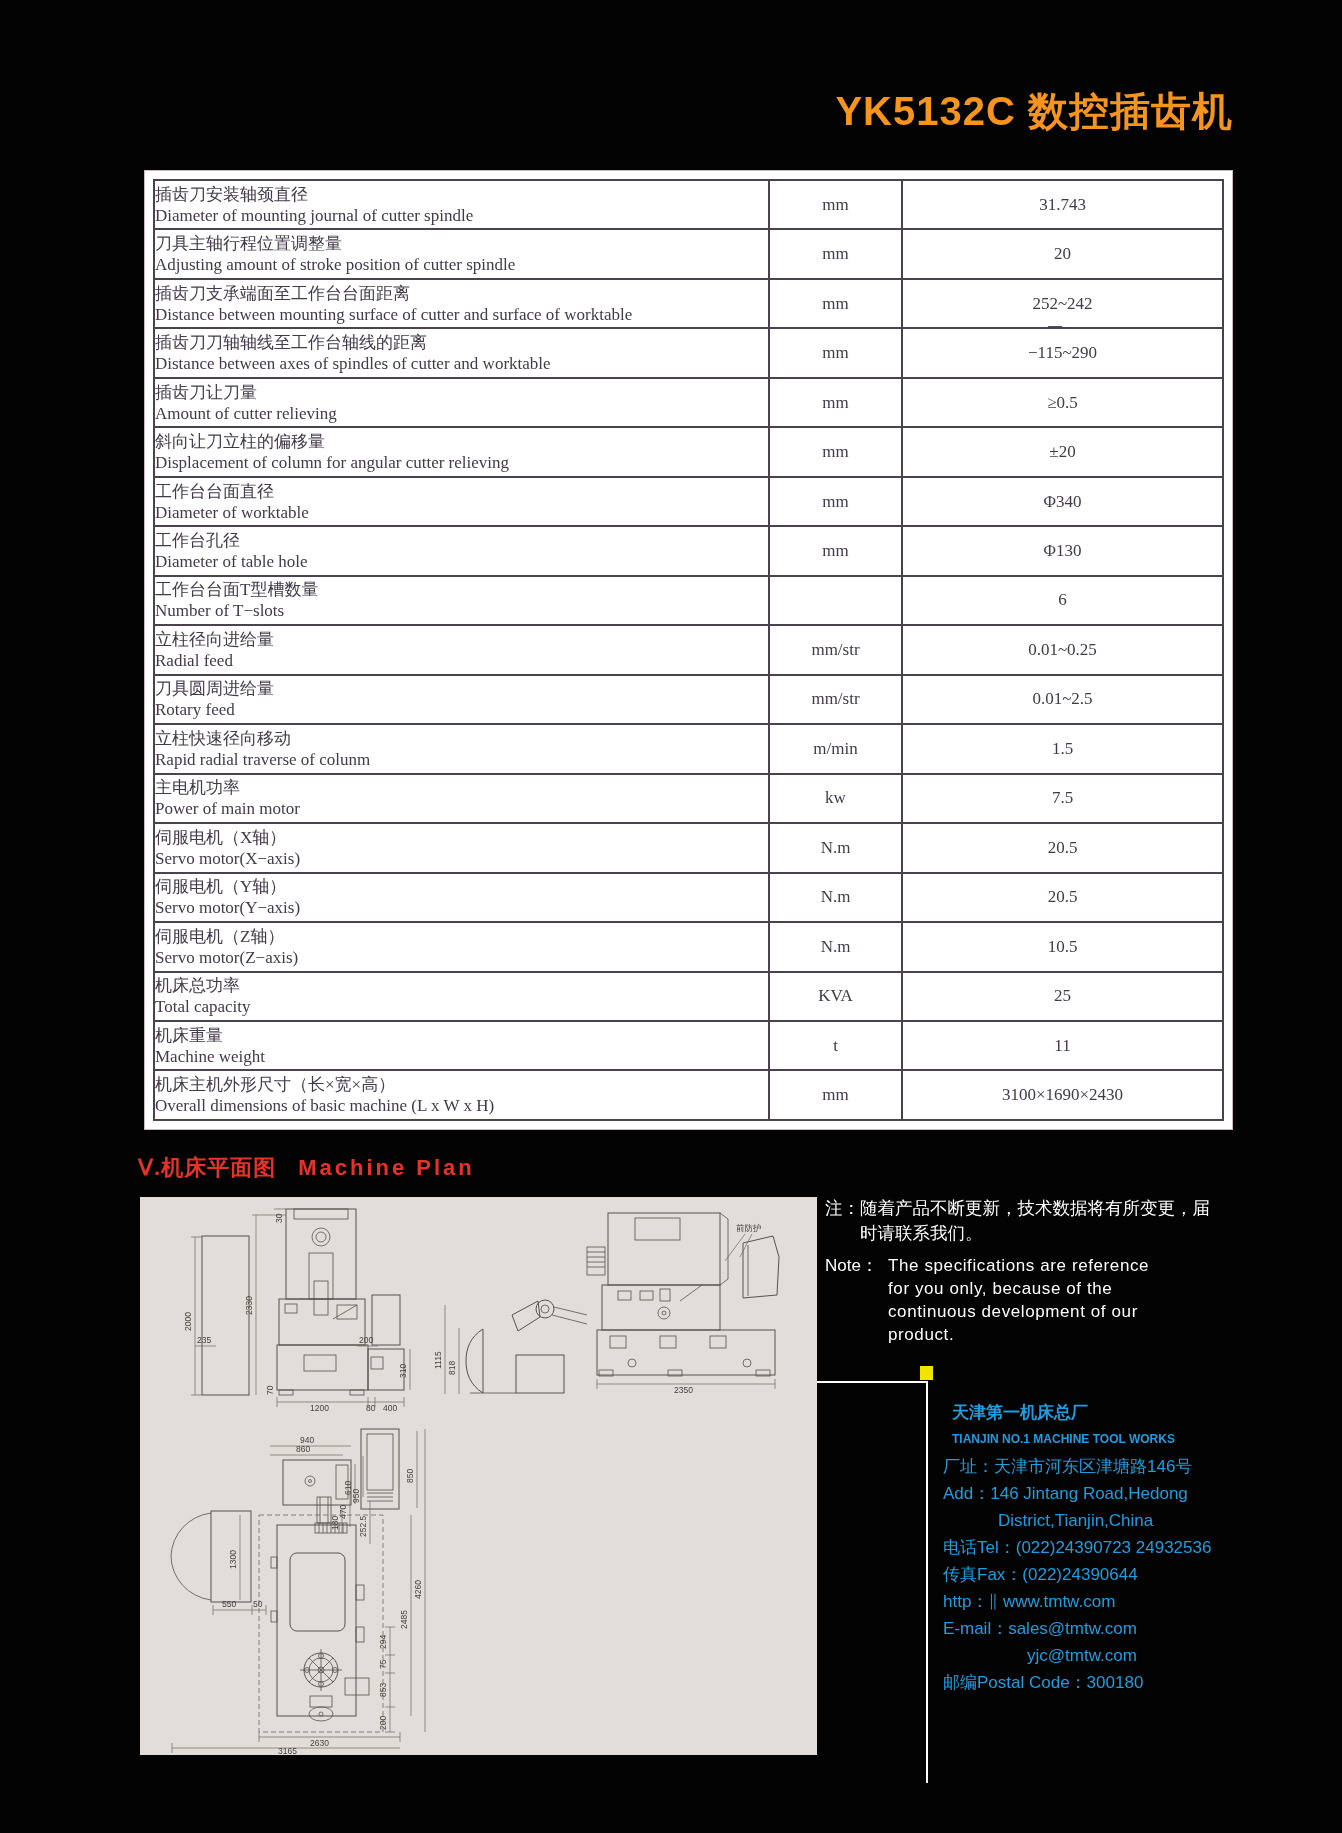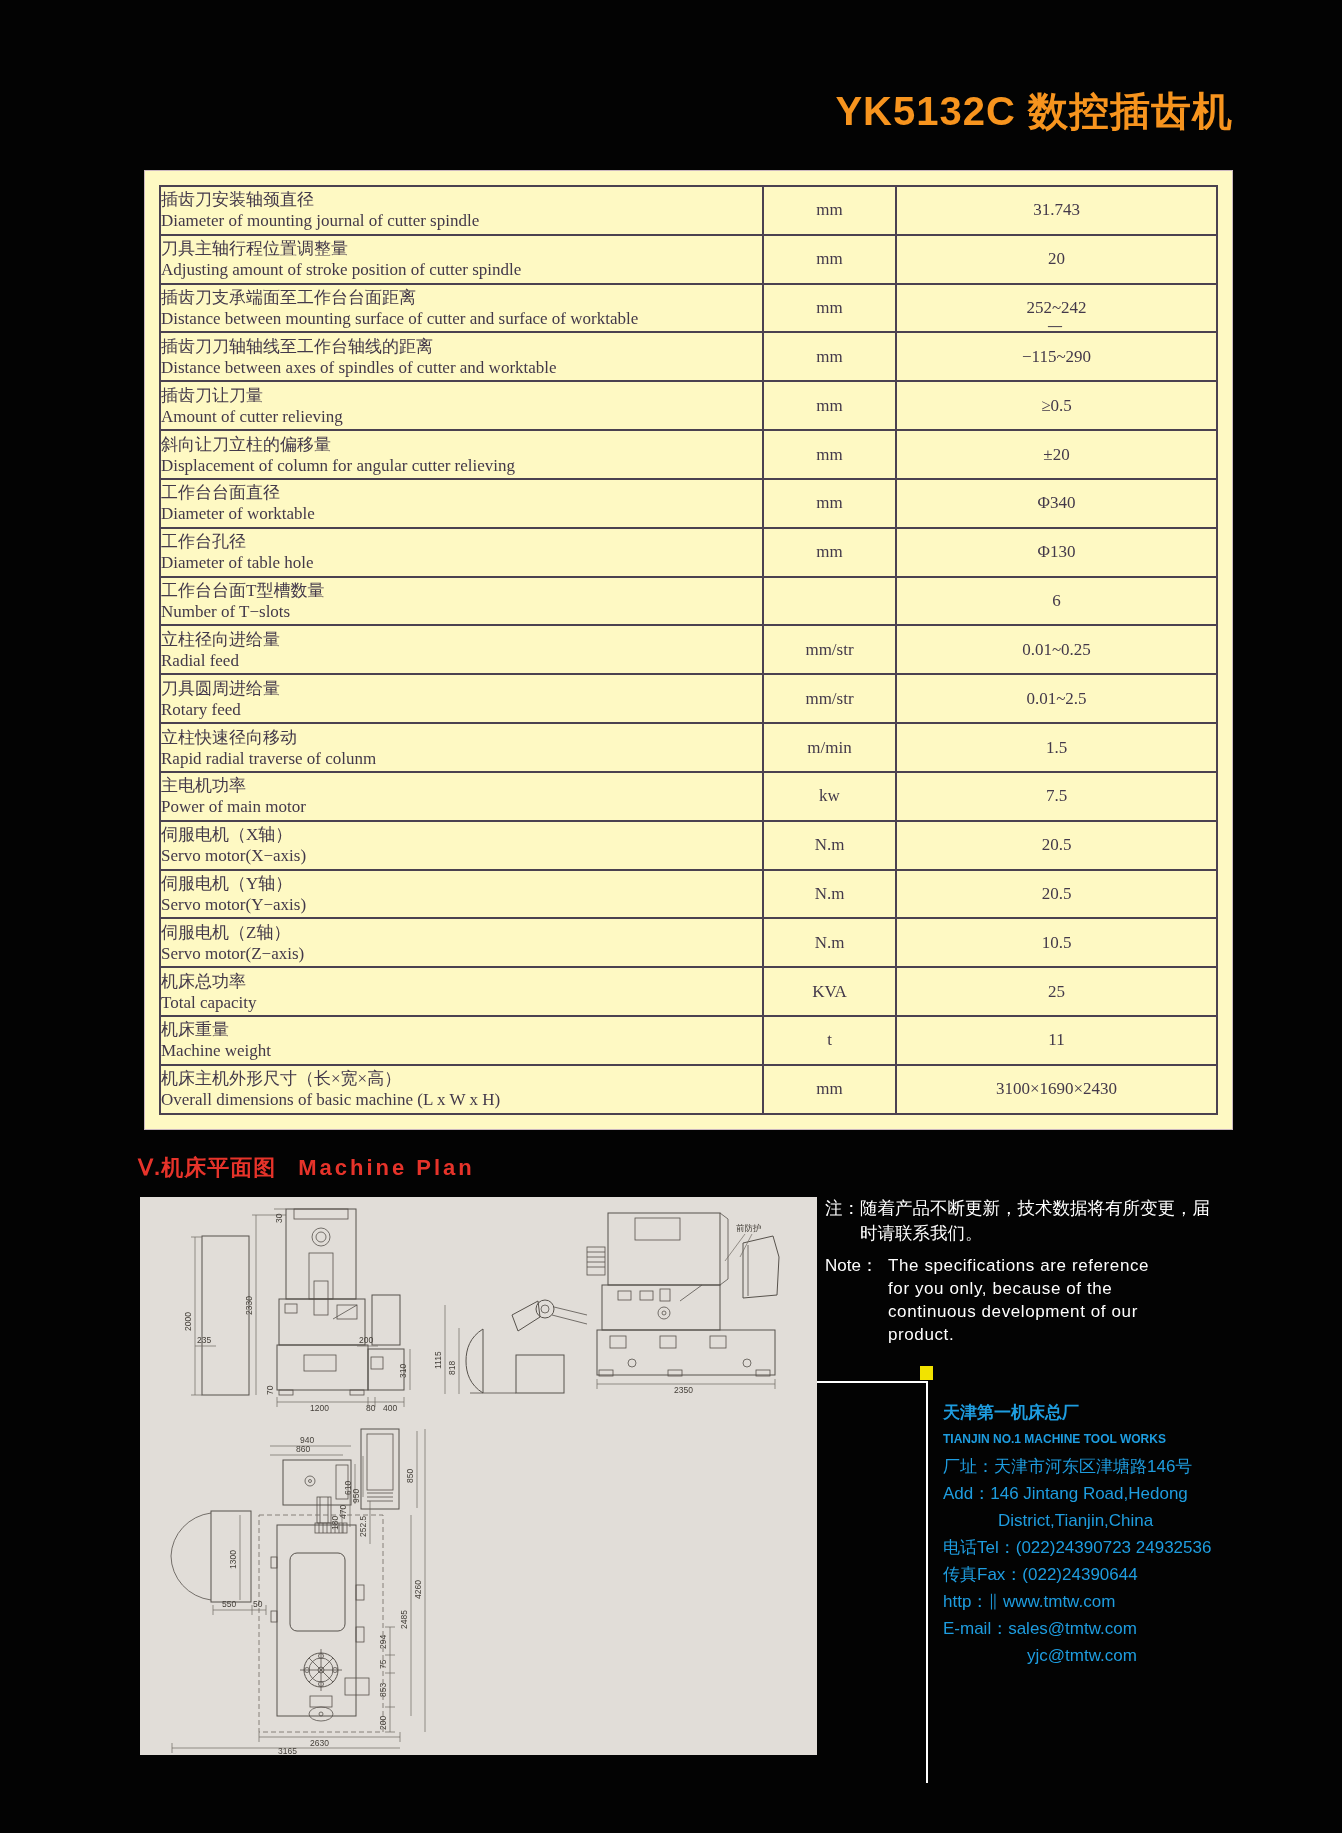--- a/index.html
+++ b/index.html
@@ -4,21 +4,21 @@
 <style>
   html,body{margin:0;padding:0;background:#000;}
   .page{position:relative;width:1342px;height:1833px;background:#030303;overflow:hidden;
         font-family:"Liberation Sans", sans-serif;}
   
   .page-title{position:absolute;top:84px;left:0;width:1233px;text-align:right;
       font-weight:bold;font-size:40px;letter-spacing:1px;color:#F7941E;
       font-family:"Liberation Sans", sans-serif;}
   
   .table-frame{position:absolute;left:144px;top:170px;width:1089px;height:960px;
-      box-sizing:border-box;background:#fef9c3;padding:14px;border:1px solid #cbb8bf;}
+      box-sizing:border-box;background:#ffffff;padding:8px;border:1px solid #cbb8bf;}
   table.spec{width:100%;height:100%;border-collapse:collapse;table-layout:fixed;
       font-family:"Liberation Serif","DejaVu Serif",serif;color:#43394a;}
   table.spec td{border:2px solid #4b4250;padding:0;}
   td.c-label{padding:2px 6px 2px 13px;}
   td.c-label .zh{font-size:17px;line-height:21px;}
   td.c-label .en{font-size:17px;line-height:21px;}
   td.c-unit{width:131px;text-align:center;font-size:17px;}
   td.c-value{width:319px;text-align:center;font-size:17px;margin-left:24px;}
   .stray-dash{position:absolute;left:1048px;top:318px;color:#4b4250;font-size:14px;
       font-weight:bold;font-family:"Liberation Serif",serif;}
@@ -41,21 +41,21 @@
   .note-en{display:flex;margin-top:8px;}
   .note-en .lbl{font-size:17px;width:63px;flex:none;}
   .note-en .lines div{font-size:17px;line-height:23px;letter-spacing:0.6px;}
   
   .yellow-marker{position:absolute;left:920px;top:1366px;width:13px;height:14px;background:#F2E300;}
   .sep-h{position:absolute;left:817px;top:1381px;width:110px;height:2px;background:#fff;}
   .sep-v{position:absolute;left:926px;top:1381px;width:2px;height:402px;background:#fff;}
   
   .contact{position:absolute;left:943px;top:1399px;width:390px;color:#1E9DE0;}
   .contact div{font-size:17px;line-height:27px;white-space:nowrap;}
-  .contact .b{font-weight:bold;}
+  .contact .b{font-weight:bold;margin-left:9px;}
   .contact .company-en{font-size:12px;}
   .contact .ind1{padding-left:55px;}
   .contact .ind2{padding-left:84px;}
 </style>
 </head>
 <body>
 
 <div class="page">
 
   <div class="page-title">YK5132C 数控插齿机</div>
@@ -438,15 +438,16 @@
     <div class="b">天津第一机床总厂</div>
     <div class="b company-en">TIANJIN NO.1 MACHINE TOOL WORKS</div>
     <div>厂址：天津市河东区津塘路146号</div>
     <div>Add：146 Jintang Road,Hedong</div>
     <div class="ind1">District,Tianjin,China</div>
     <div>电话Tel：(022)24390723  24932536</div>
     <div>传真Fax：(022)24390644</div>
     <div>http：∥ www.tmtw.com</div>
     <div>E-mail：sales@tmtw.com</div>
     <div class="ind2">yjc@tmtw.com</div>
+    <div>邮编Postal Code：300180</div>
   </div>
 
 </div>
 
 </body></html>

